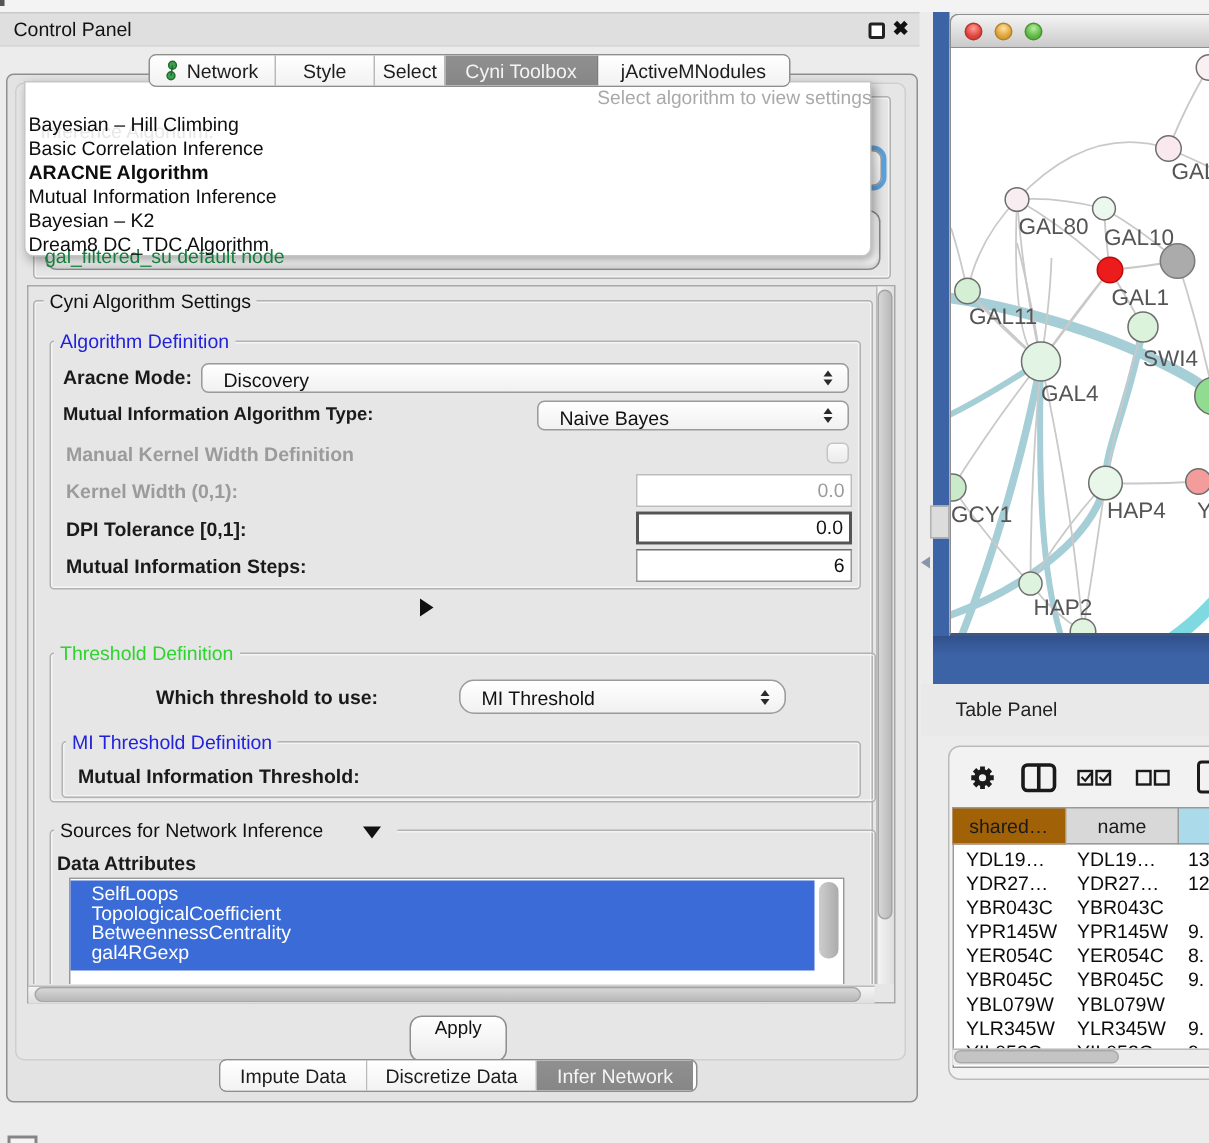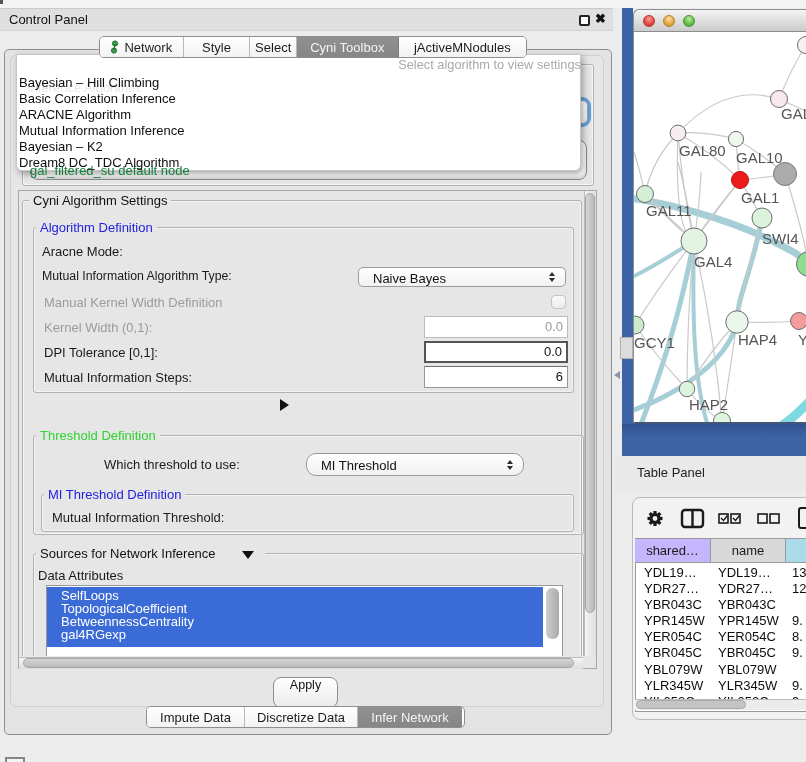--- a/index.html
+++ b/index.html
@@ -1,18 +1,18 @@
 <!DOCTYPE html>
 <html><head><meta charset="utf-8">
 <style>
 *{margin:0;padding:0;box-sizing:border-box}
 html,body{width:806px;height:762px;overflow:hidden}
 body{font-family:"Liberation Sans",sans-serif;background:#ececec;position:relative}
 .ab{position:absolute}
-.b{font-weight:normal}
+.b{font-weight:bold}
 .gb{border:1px solid #b2b2b2;border-radius:3px;box-shadow:inset 0 0 0 1px rgba(255,255,255,.55)}
 .cb{background:linear-gradient(#ffffff,#f1f1f1);border:1px solid #9b9b9b;border-radius:5px}
 .cbt{position:absolute;left:14px;top:3px;font-size:13px;color:#111;white-space:nowrap}
 .arr{position:absolute;right:9px;top:4px;width:8px;display:block}
 .up{display:block;width:0;height:0;border-left:3.5px solid transparent;border-right:3.5px solid transparent;border-bottom:4.5px solid #2a2a2a;margin:0 auto 2px}
 .dn{display:block;width:0;height:0;border-left:3.5px solid transparent;border-right:3.5px solid transparent;border-top:4.5px solid #2a2a2a;margin:0 auto}
 .tf{background:#fff;border:1px solid #989898;border-top-color:#6f6f6f;font-size:13px;text-align:right;padding-right:4px;color:#111}
 .lb{font-size:13px;color:#1a1a1a;white-space:nowrap}
 .dis{color:#9b9b9b}
 .seg{position:absolute;display:flex;background:#fff;border:1px solid #8e8e8e;border-radius:5px;overflow:hidden;height:22px}
@@ -43,20 +43,27 @@
 
 <div class="ab" style="left:19px;top:191px;width:565px;height:465px;overflow:hidden">
 
   <div class="ab gb" style="left:3px;top:9px;width:560px;height:520px;border-radius:3px"></div>
   <div class="ab" style="left:10px;top:2px;background:#e6e6e6;padding:0 4px;font-size:13px;color:#111">Cyni Algorithm Settings</div>
 
   <div class="ab gb" style="left:14px;top:36px;width:541px;height:166px"></div>
   <div class="ab" style="left:17px;top:29px;background:#e6e6e6;padding:0 4px;font-size:13px;color:#2222dd">Algorithm Definition</div>
 
   <div class="ab lb b" style="left:23px;top:53px">Aracne Mode:</div>
+  <div class="ab cb" style="left:115px;top:51px;width:432px;height:20px">
+      <span class="cbt">Discovery</span>
+      <span class="arr">
+        <span class="up"></span>
+        <span class="dn"></span>
+      </span>
+    </div>
 
   <div class="ab lb b" style="left:23px;top:78px;font-size:12.3px">Mutual Information Algorithm Type:</div>
   <div class="ab cb" style="left:339px;top:76px;width:208px;height:20px">
       <span class="cbt">Naive Bayes</span>
       <span class="arr">
         <span class="up"></span>
         <span class="dn"></span>
       </span>
     </div>
 
@@ -249,21 +256,21 @@
         <rect x="98" y="8" width="9" height="9"></rect>
       <path d="M88 12 l2.5 2.5 4-5" stroke-width="1.4"></path>
         <path d="M100 12 l2.5 2.5 4-5" stroke-width="1.4"></path>
       <rect x="125" y="8" width="9" height="9"></rect>
         <rect x="137" y="8" width="9" height="9"></rect>
       <rect x="166" y="2" width="16" height="20" rx="2" stroke-width="2"></rect>
     </g>
   </svg>
 
   <div class="ab" style="left:2px;top:40px;width:188px;height:174px;background:#fff;border:1px solid #999"></div>
-  <div class="ab" style="left:2px;top:40px;width:76px;height:25px;background:#c4b5fd;border:1px solid #9a9a9a;border-left:none;text-align:center;font-size:13px;line-height:23px;color:#1a1a1a">shared…</div>
+  <div class="ab" style="left:2px;top:40px;width:76px;height:25px;background:#a16207;border:1px solid #9a9a9a;border-left:none;text-align:center;font-size:13px;line-height:23px;color:#1a1a1a">shared…</div>
   <div class="ab" style="left:78px;top:40px;width:75px;height:25px;background:#d8d8d8;border:1px solid #9a9a9a;border-left:none;text-align:center;font-size:13px;line-height:23px;color:#1a1a1a">name</div>
   <div class="ab" style="left:153px;top:40px;width:37px;height:25px;background:#abdbea;border:1px solid #9a9a9a;border-left:none;font-size:13px;line-height:23px"></div>
   <div class="ab" style="left:2px;top:65px;width:188px;height:136px;overflow:hidden;font-size:13px;color:#0d0d0d">
     <div style="position:absolute;left:9px;top:2px;line-height:16.1px">YDL19…<br>YDR27…<br>YBR043C<br>YPR145W<br>YER054C<br>YBR045C<br>YBL079W<br>YLR345W<br>YIL052C</div>
     <div style="position:absolute;left:83px;top:2px;line-height:16.1px">YDL19…<br>YDR27…<br>YBR043C<br>YPR145W<br>YER054C<br>YBR045C<br>YBL079W<br>YLR345W<br>YIL052C</div>
     <div style="position:absolute;left:157px;top:2px;line-height:16.1px">13<br>12<br><br>9.<br>8.<br>9.<br><br>9.<br>9.</div>
   </div>
   <div class="ab" style="left:2px;top:201px;width:188px;height:11px;background:#ececec;border-top:1px solid #bbb"></div>
   <div class="ab" style="left:3px;top:202px;width:110px;height:9px;background:#c4c4c4;border:1px solid #a9a9a9;border-radius:5px"></div>
 </div>

